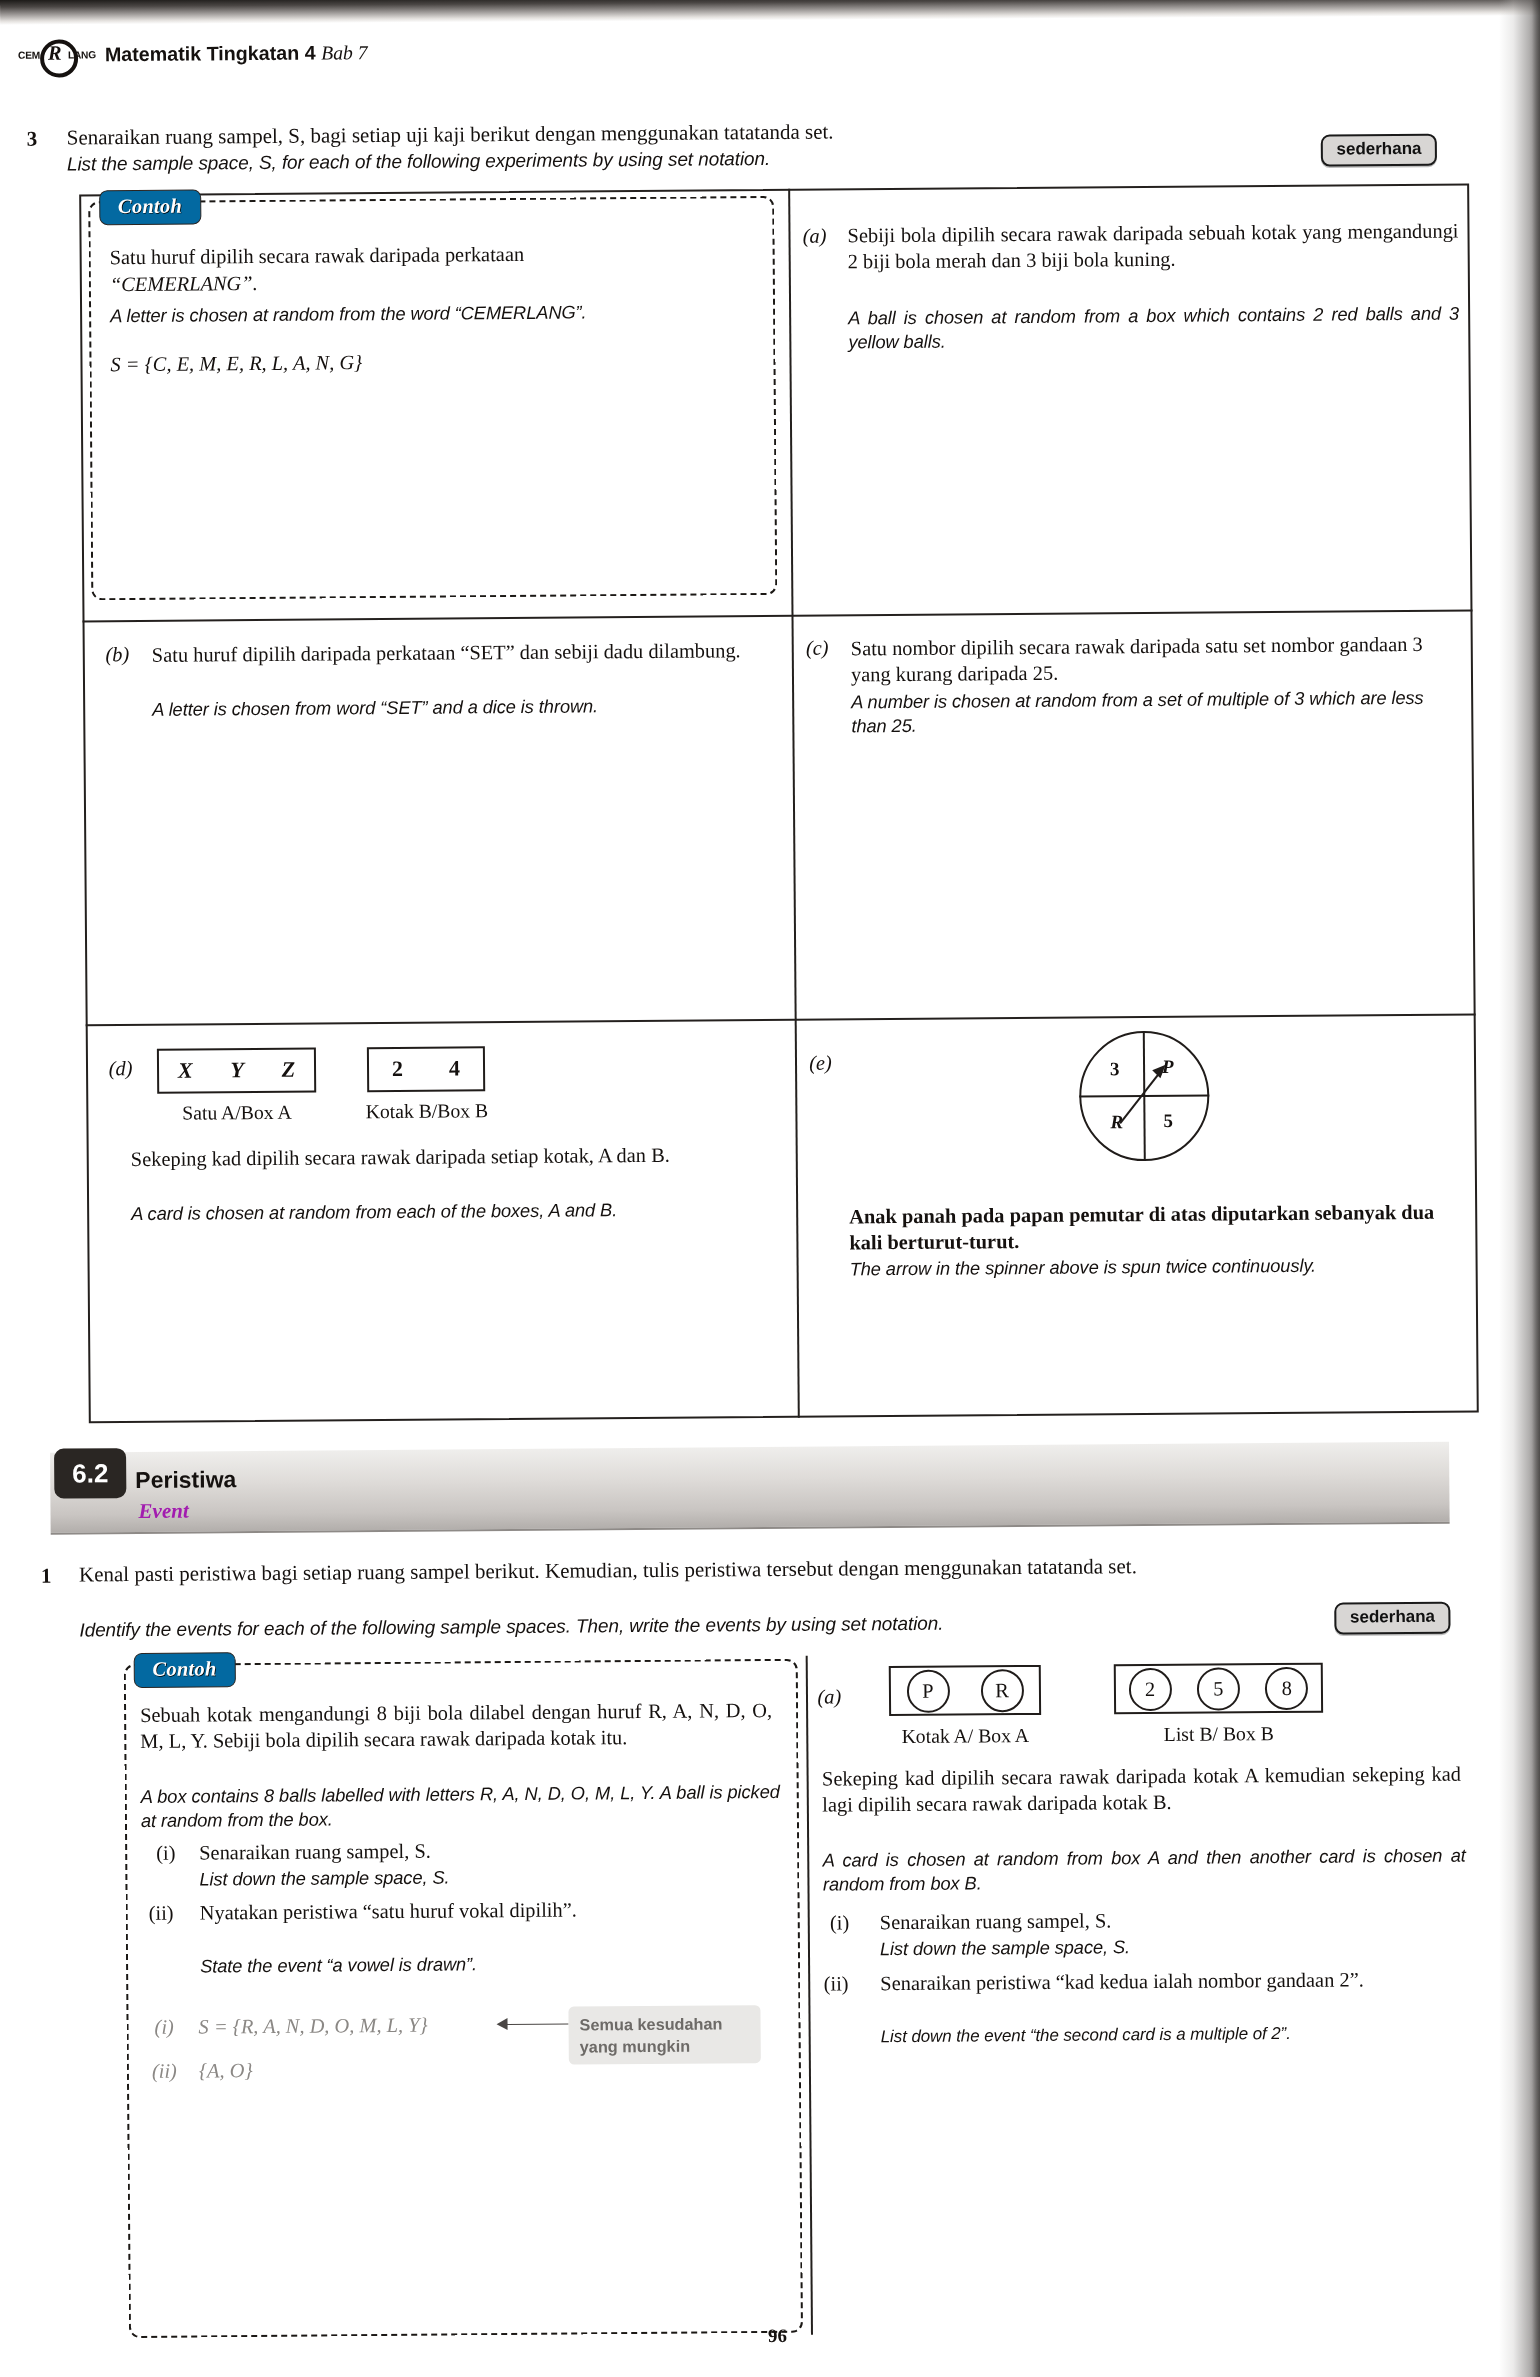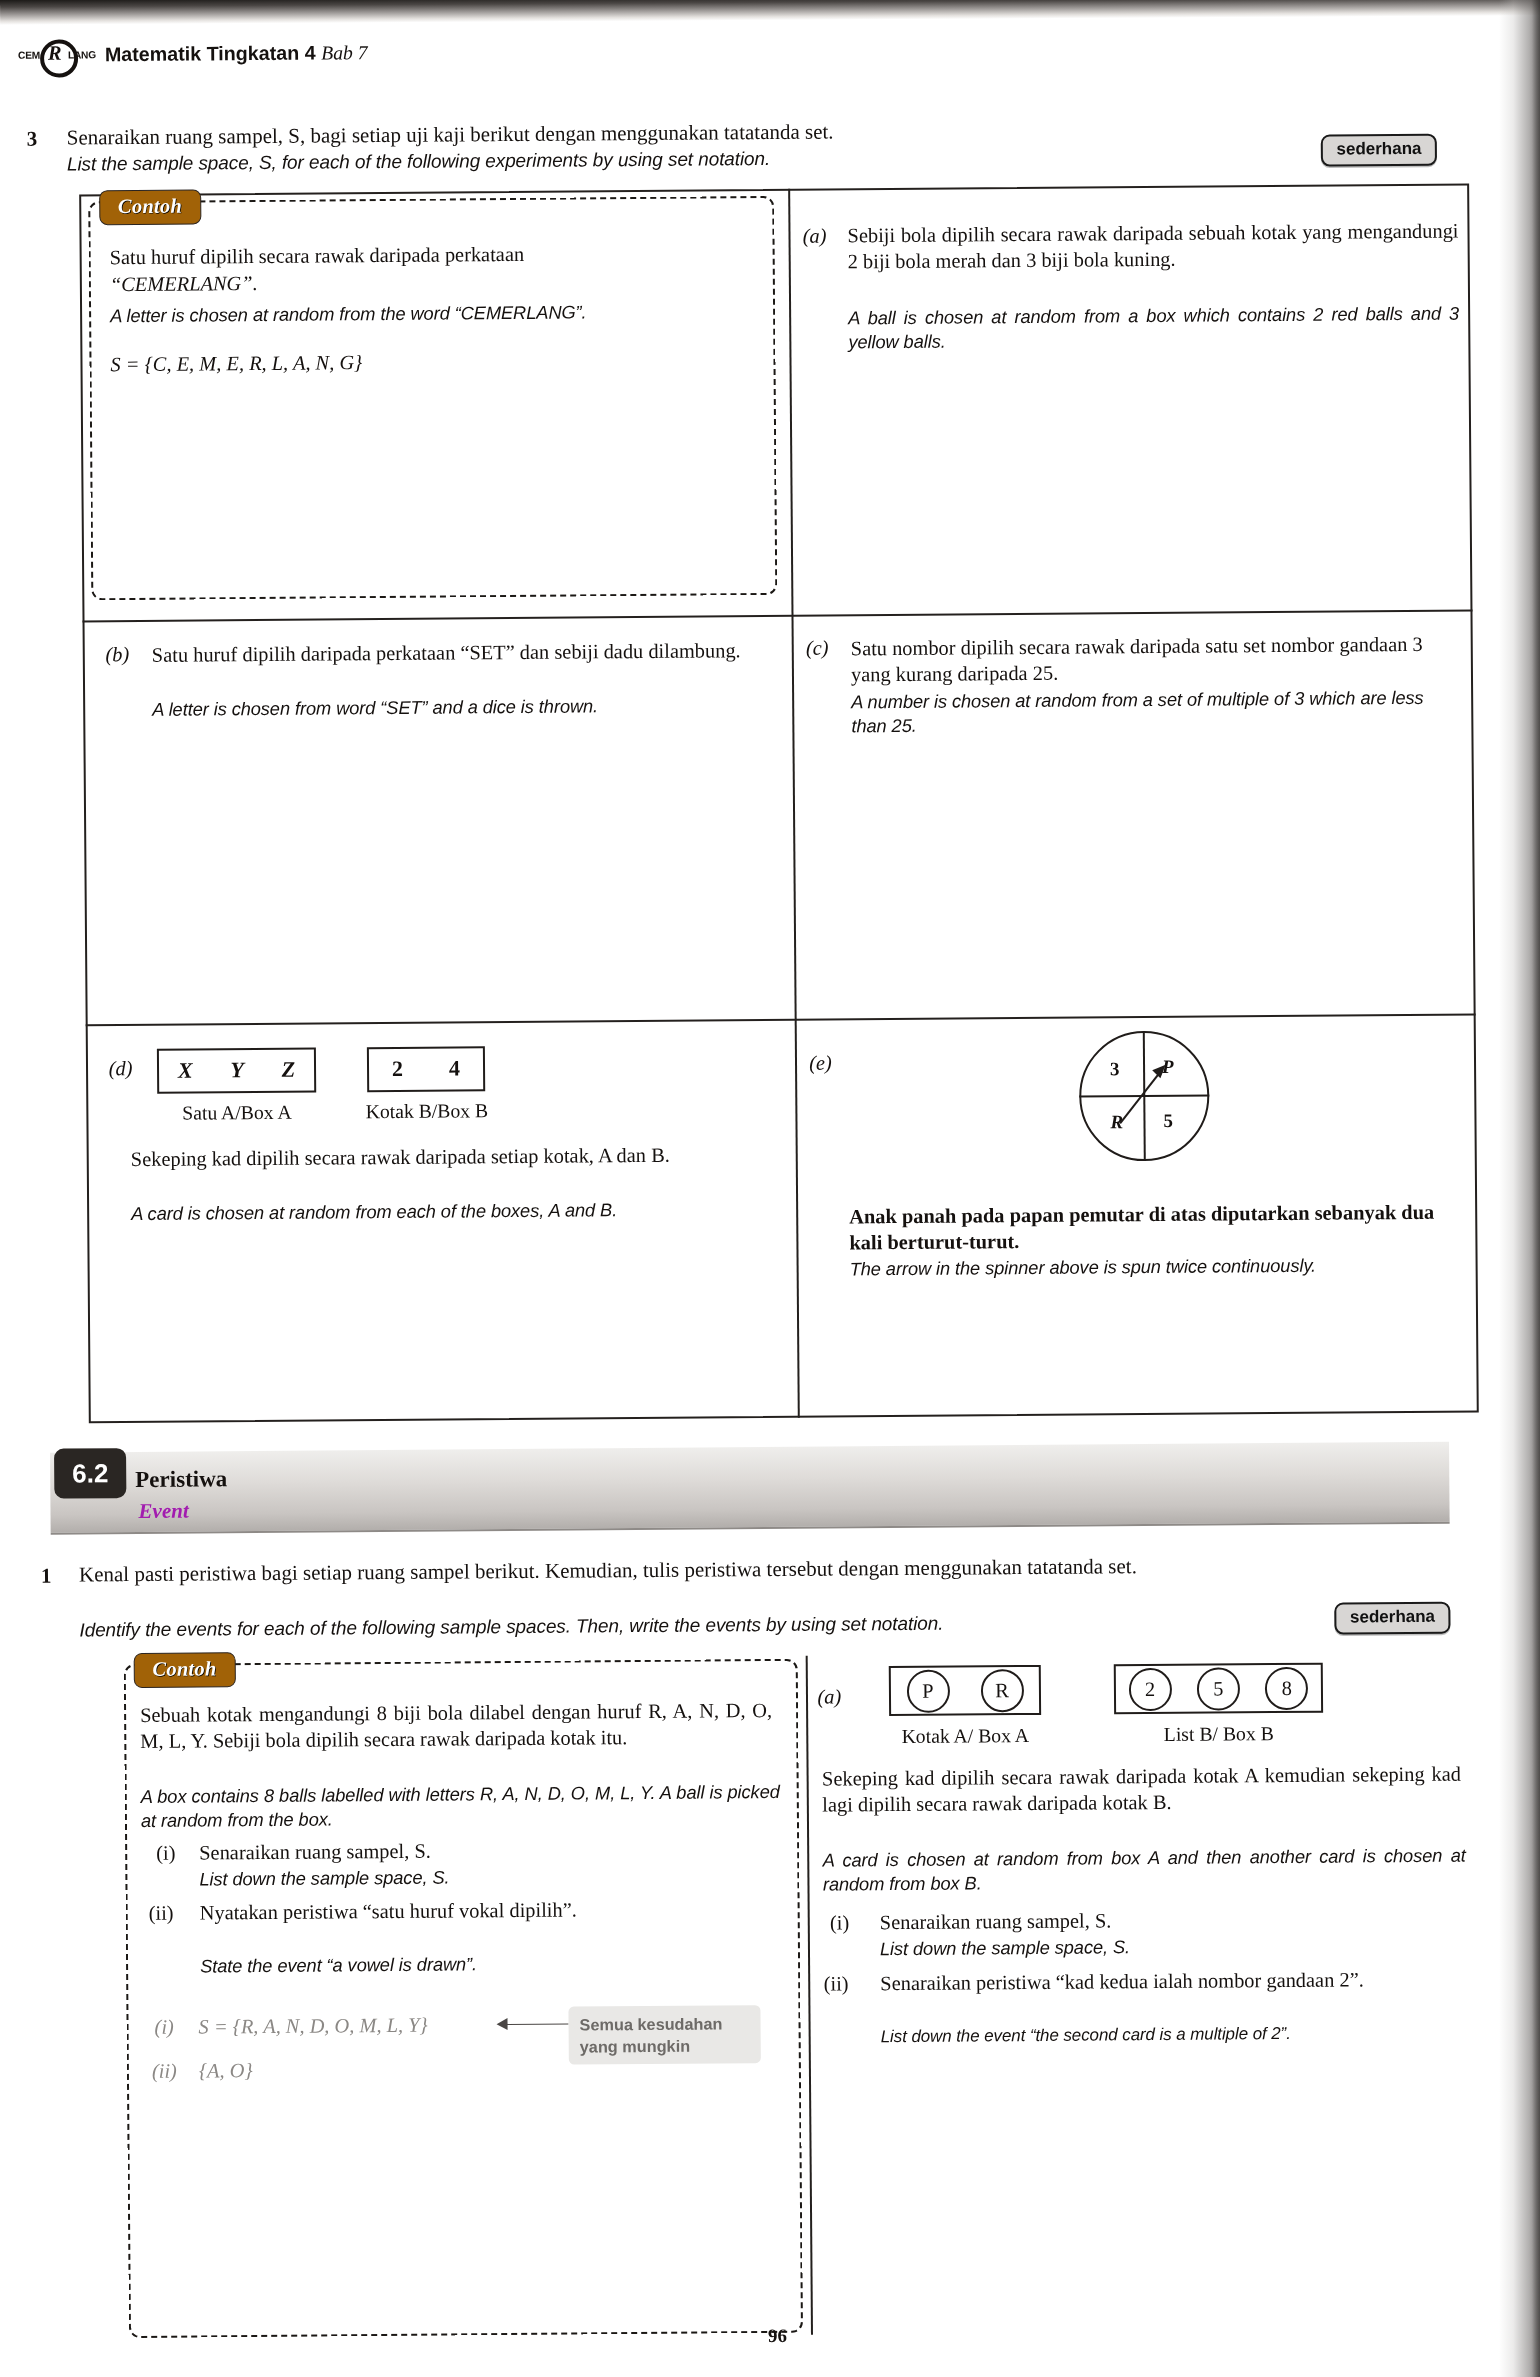--- a/index.html
+++ b/index.html
@@ -70,21 +70,21 @@
 
   .cell{position:absolute;box-sizing:border-box;}
   .lbl{font-family:"Liberation Serif",serif;font-size:20.4px;font-style:italic;}
   .my{font-family:"Liberation Serif",serif;font-size:20.4px;line-height:1.28;text-align:justify;}
   .en{font-family:"Liberation Sans",sans-serif;font-style:italic;font-size:18.3px;line-height:1.30;text-align:justify;letter-spacing:-0.1px;}
   .ital{font-style:italic;}
 
   
   .contoh-box{position:absolute;box-sizing:border-box;border:2px dashed #1b1815;border-radius:11px;}
   .contoh-tab{
-    position:absolute;background:#a16207;border-radius:8.2px;padding:4.1px 17.7px 6.1px 17.7px;
+    position:absolute;background:#0369a1;border-radius:8.2px;padding:4.1px 17.7px 6.1px 17.7px;
     font-family:"Liberation Serif",serif;font-style:italic;font-weight:bold;font-size:20.4px;color:#fff;
     letter-spacing:0.3px;text-shadow:0.7px 0.7px 0 #000;border:1.4px solid #2a2421;
   }
 
   
   .cardbox{position:absolute;border:2.7px solid #201c1a;background:#fff;box-sizing:border-box;
            display:flex;align-items:center;justify-content:space-around;}
   .cardbox span{font-family:"Liberation Serif",serif;font-style:italic;font-size:22px;font-weight:bold;}
   .cardbox .num{font-style:normal;}
   .boxcap{position:absolute;font-family:"Liberation Serif",serif;font-size:19.7px;}
@@ -104,21 +104,21 @@
   .spinner .lab{position:absolute;font-family:"Liberation Serif",serif;font-size:19px;font-weight:bold;}
   .spinner .lab.it{font-style:italic;}
 
   
   .secbar{position:absolute;height:80px;
     background:linear-gradient(180deg,#efeeec 0%,#dedbd8 40%,#c9c5c2 78%,#b2aeab 100%);
     border-bottom:2px solid #8e8a87;}
   .secnum{position:absolute;background:#2a2623;border-radius:9.5px;
     font-family:"Liberation Sans",sans-serif;font-weight:bold;color:#fff;font-size:26px;
     display:flex;align-items:center;justify-content:center;}
-  .sectitle{position:absolute;font-family:Liberation Serif, serif;font-weight:bold;font-size:23px;color:#15110f;}
+  .sectitle{position:absolute;font-family:Liberation Sans, sans-serif;font-weight:bold;font-size:23px;color:#15110f;}
   .secsub{position:absolute;font-family:"Liberation Serif",serif;font-style:italic;font-weight:bold;font-size:21px;color:#a21caf;}
 
   
   .callout{position:absolute;background:#e9e8e6;border-radius:5.4px;padding:6.8px 11px;
     font-family:"Liberation Sans",sans-serif;font-weight:bold;font-size:16.3px;color:#6d6a67;line-height:1.35;}
   .arrowline{position:absolute;height:1.4px;background:#4a4644;}
   .arrowhead{position:absolute;width:0;height:0;border-top:6.1px solid transparent;border-bottom:6.1px solid transparent;border-right:11px solid #4a4644;}
 
   .pagenum{position:absolute;font-family:"Liberation Serif",serif;font-weight:bold;font-size:19px;}
 

